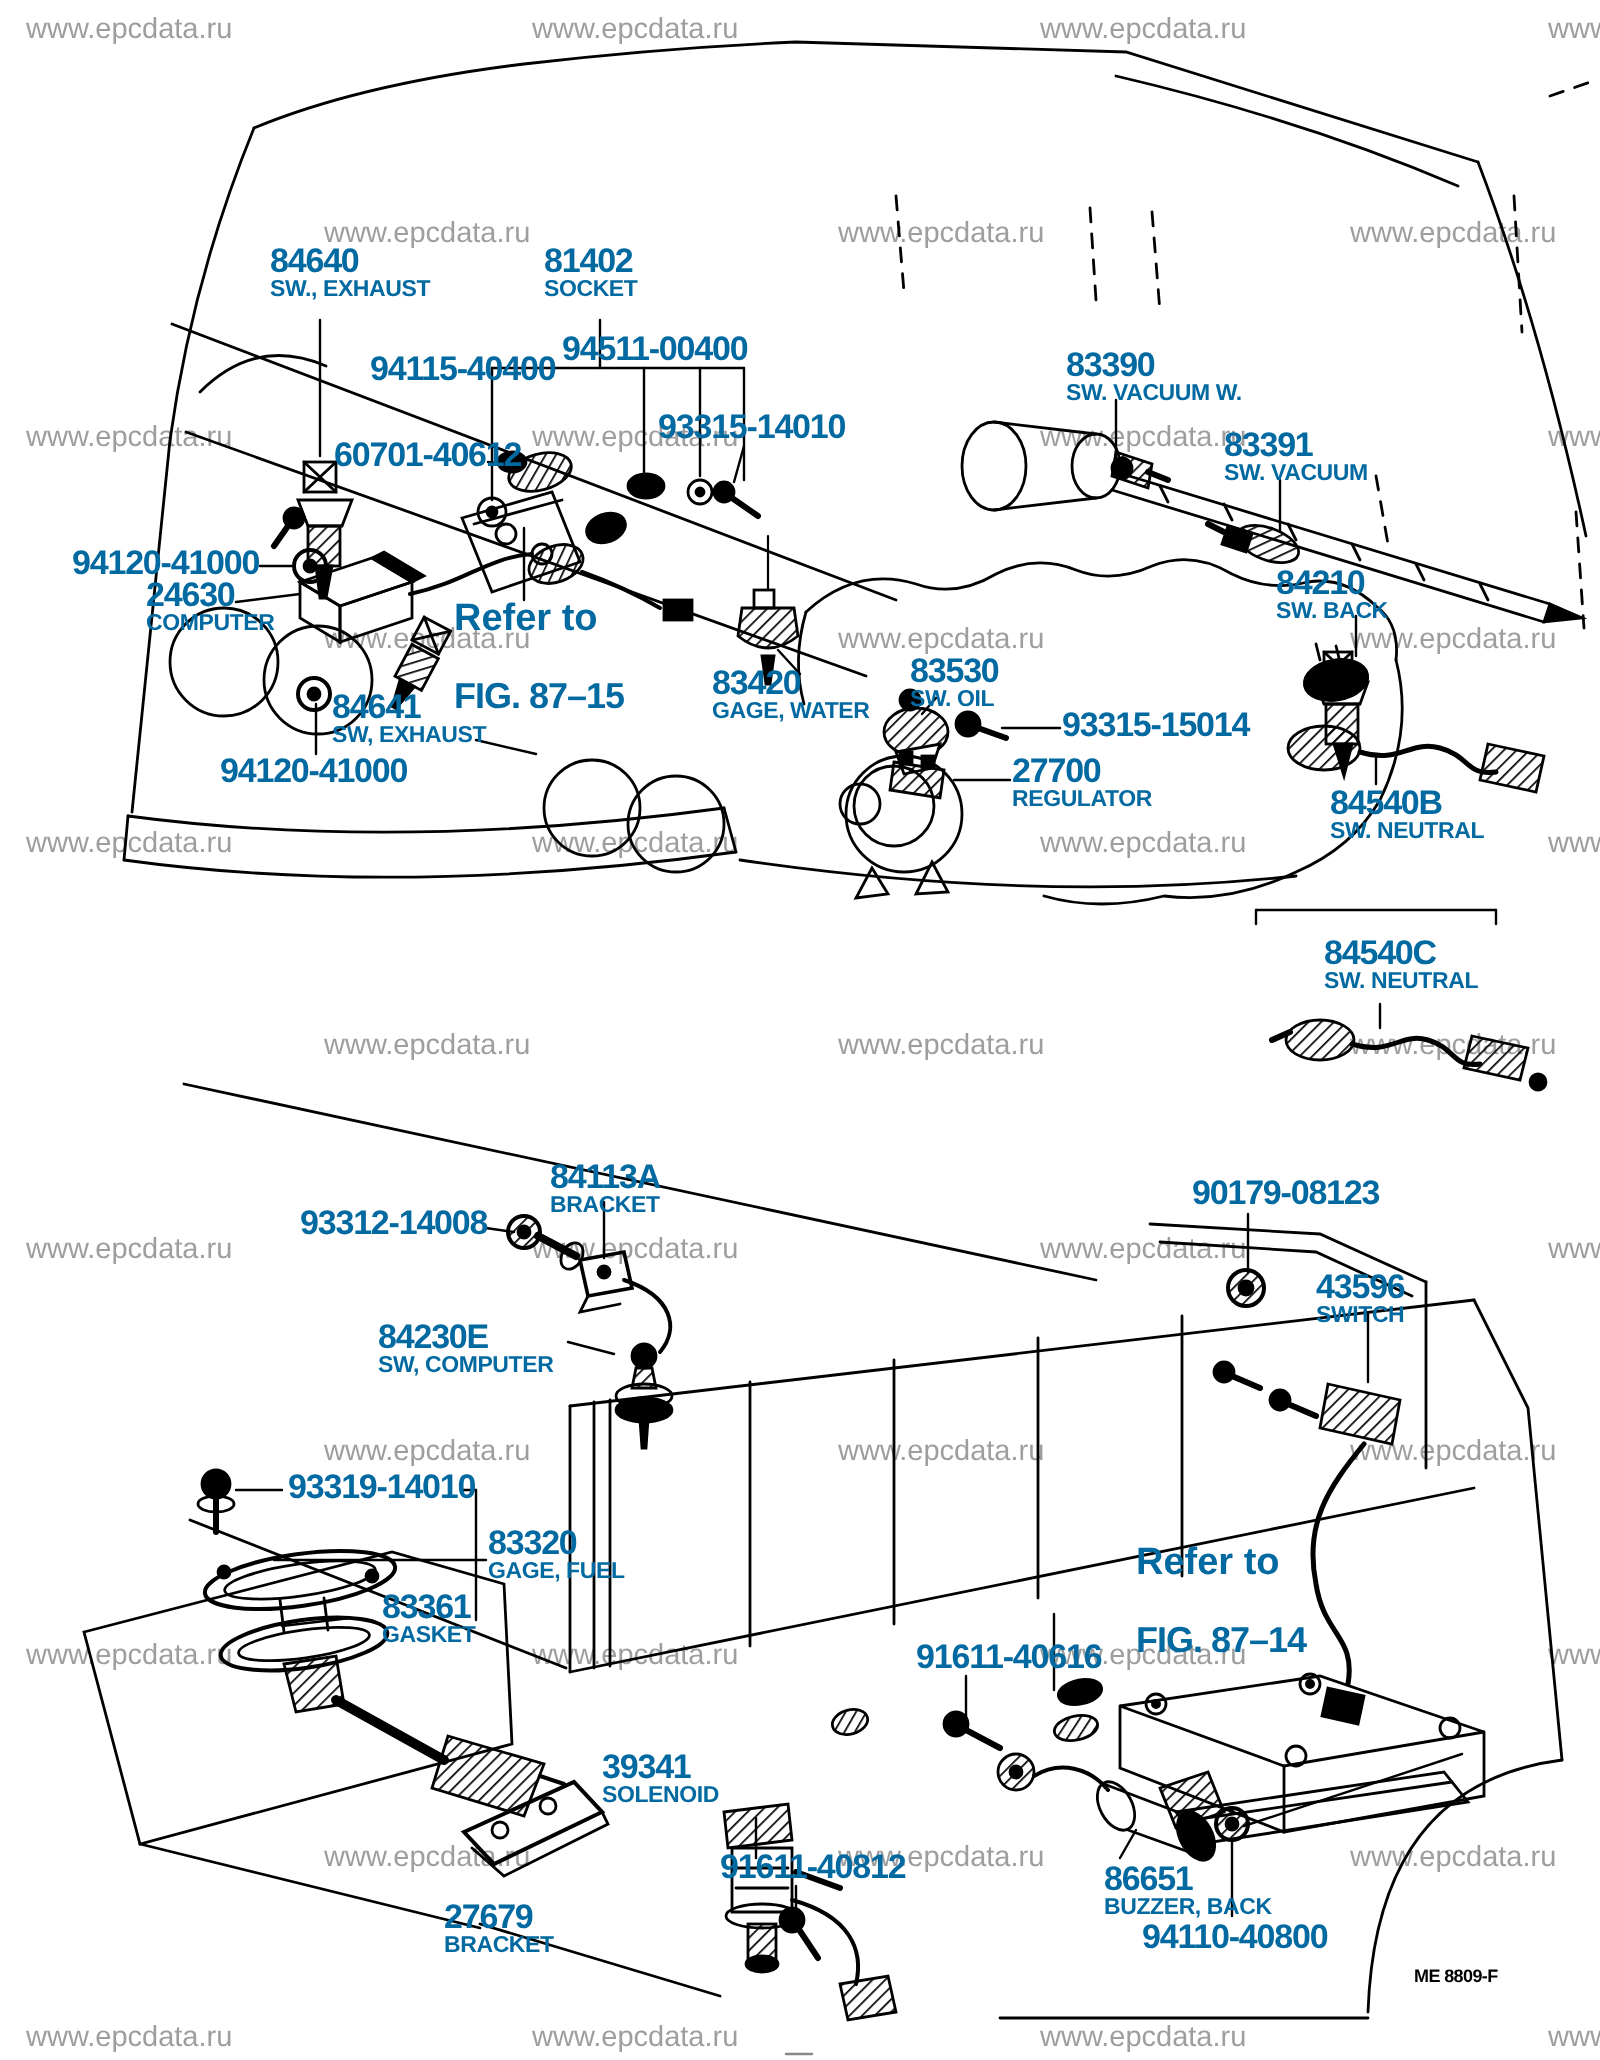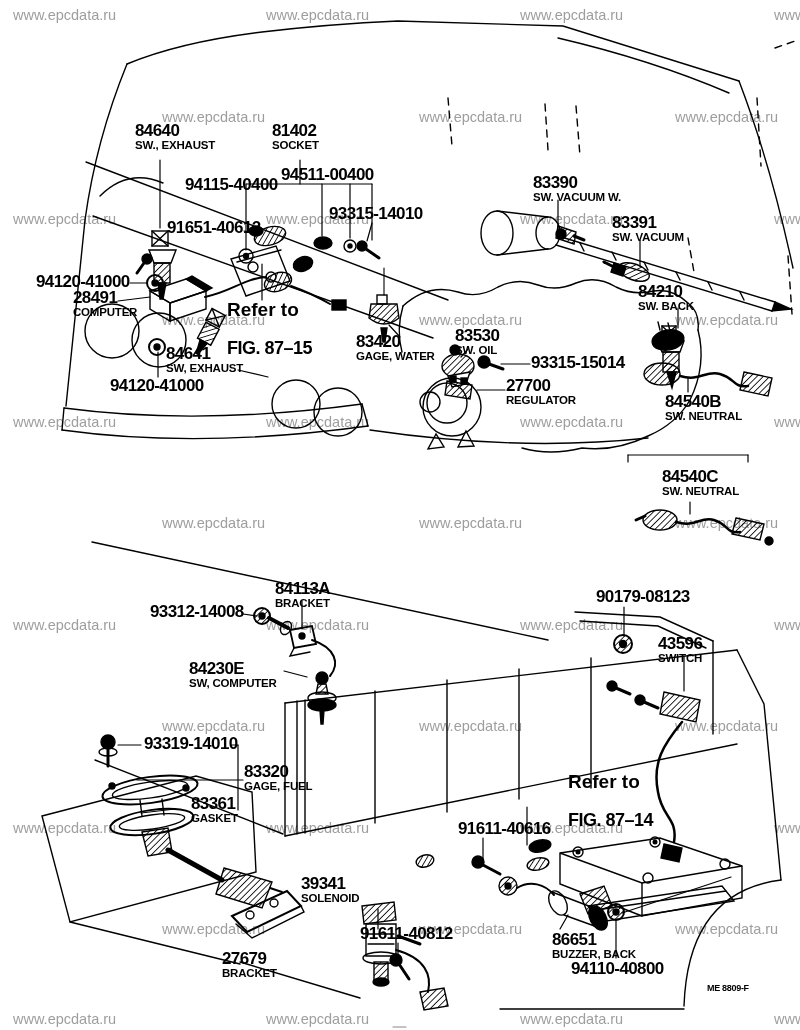--- a/index.html
+++ b/index.html
@@ -1,20 +1,20 @@
 <!DOCTYPE html>
 <html><head>
 <meta charset="utf-8">
 <style>
   html,body{margin:0;padding:0;background:#fff;}
   #stage{position:relative;width:800px;height:1030px;background:#fff;overflow:hidden;
          font-family:"Liberation Sans",sans-serif;}
   .wm{position:absolute;color:#9e9e9e;font-size:14.5px;line-height:1;white-space:nowrap;z-index:1;}
   #art{position:absolute;left:0;top:0;z-index:2;}
-  .lbl{position:absolute;z-index:3;color:#000000;white-space:nowrap;line-height:1;}
+  .lbl{position:absolute;z-index:3;color:#0369a1;white-space:nowrap;line-height:1;}
   .lbl .num{display:block;font-weight:700;font-size:17px;letter-spacing:-0.6px;}
   .lbl .desc{display:block;font-weight:700;font-size:11.5px;letter-spacing:-0.2px;margin-top:1px;}
   .lbl.refer .l1{display:block;font-weight:700;font-size:19px;}
   .lbl.refer .l2{display:block;font-weight:700;font-size:18px;letter-spacing:-0.5px;margin-top:20px;}
   .figcode{position:absolute;z-index:3;font-weight:700;font-size:9px;color:#000;letter-spacing:-0.3px;}
 </style>
 </head>
 <body>
 
 <div id="stage">
@@ -389,31 +389,31 @@
 </div>
 <div class="lbl" style="left:533px;top:174px">
   <span class="num">83390</span>
   <span class="desc">SW. VACUUM W.</span>
 </div>
 <div class="lbl" style="left:612px;top:214px">
   <span class="num">83391</span>
   <span class="desc">SW. VACUUM</span>
 </div>
 <div class="lbl" style="left:167px;top:219px">
-  <span class="num">91651-40612</span>
+  <span class="num">60701-40612</span>
 </div>
 <div class="lbl" style="left:638px;top:283px">
   <span class="num">84210</span>
   <span class="desc">SW. BACK</span>
 </div>
 <div class="lbl" style="left:36px;top:273px">
   <span class="num">94120-41000</span>
 </div>
 <div class="lbl" style="left:73px;top:289px">
-  <span class="num">28491</span>
+  <span class="num">24630</span>
   <span class="desc">COMPUTER</span>
 </div>
 <div class="lbl refer" style="left:227px;top:300px">
   <span class="l1">Refer to</span>
   <span class="l2">FIG. 87–15</span>
 </div>
 <div class="lbl" style="left:356px;top:333px">
   <span class="num">83420</span>
   <span class="desc">GAGE, WATER</span>
 </div>

